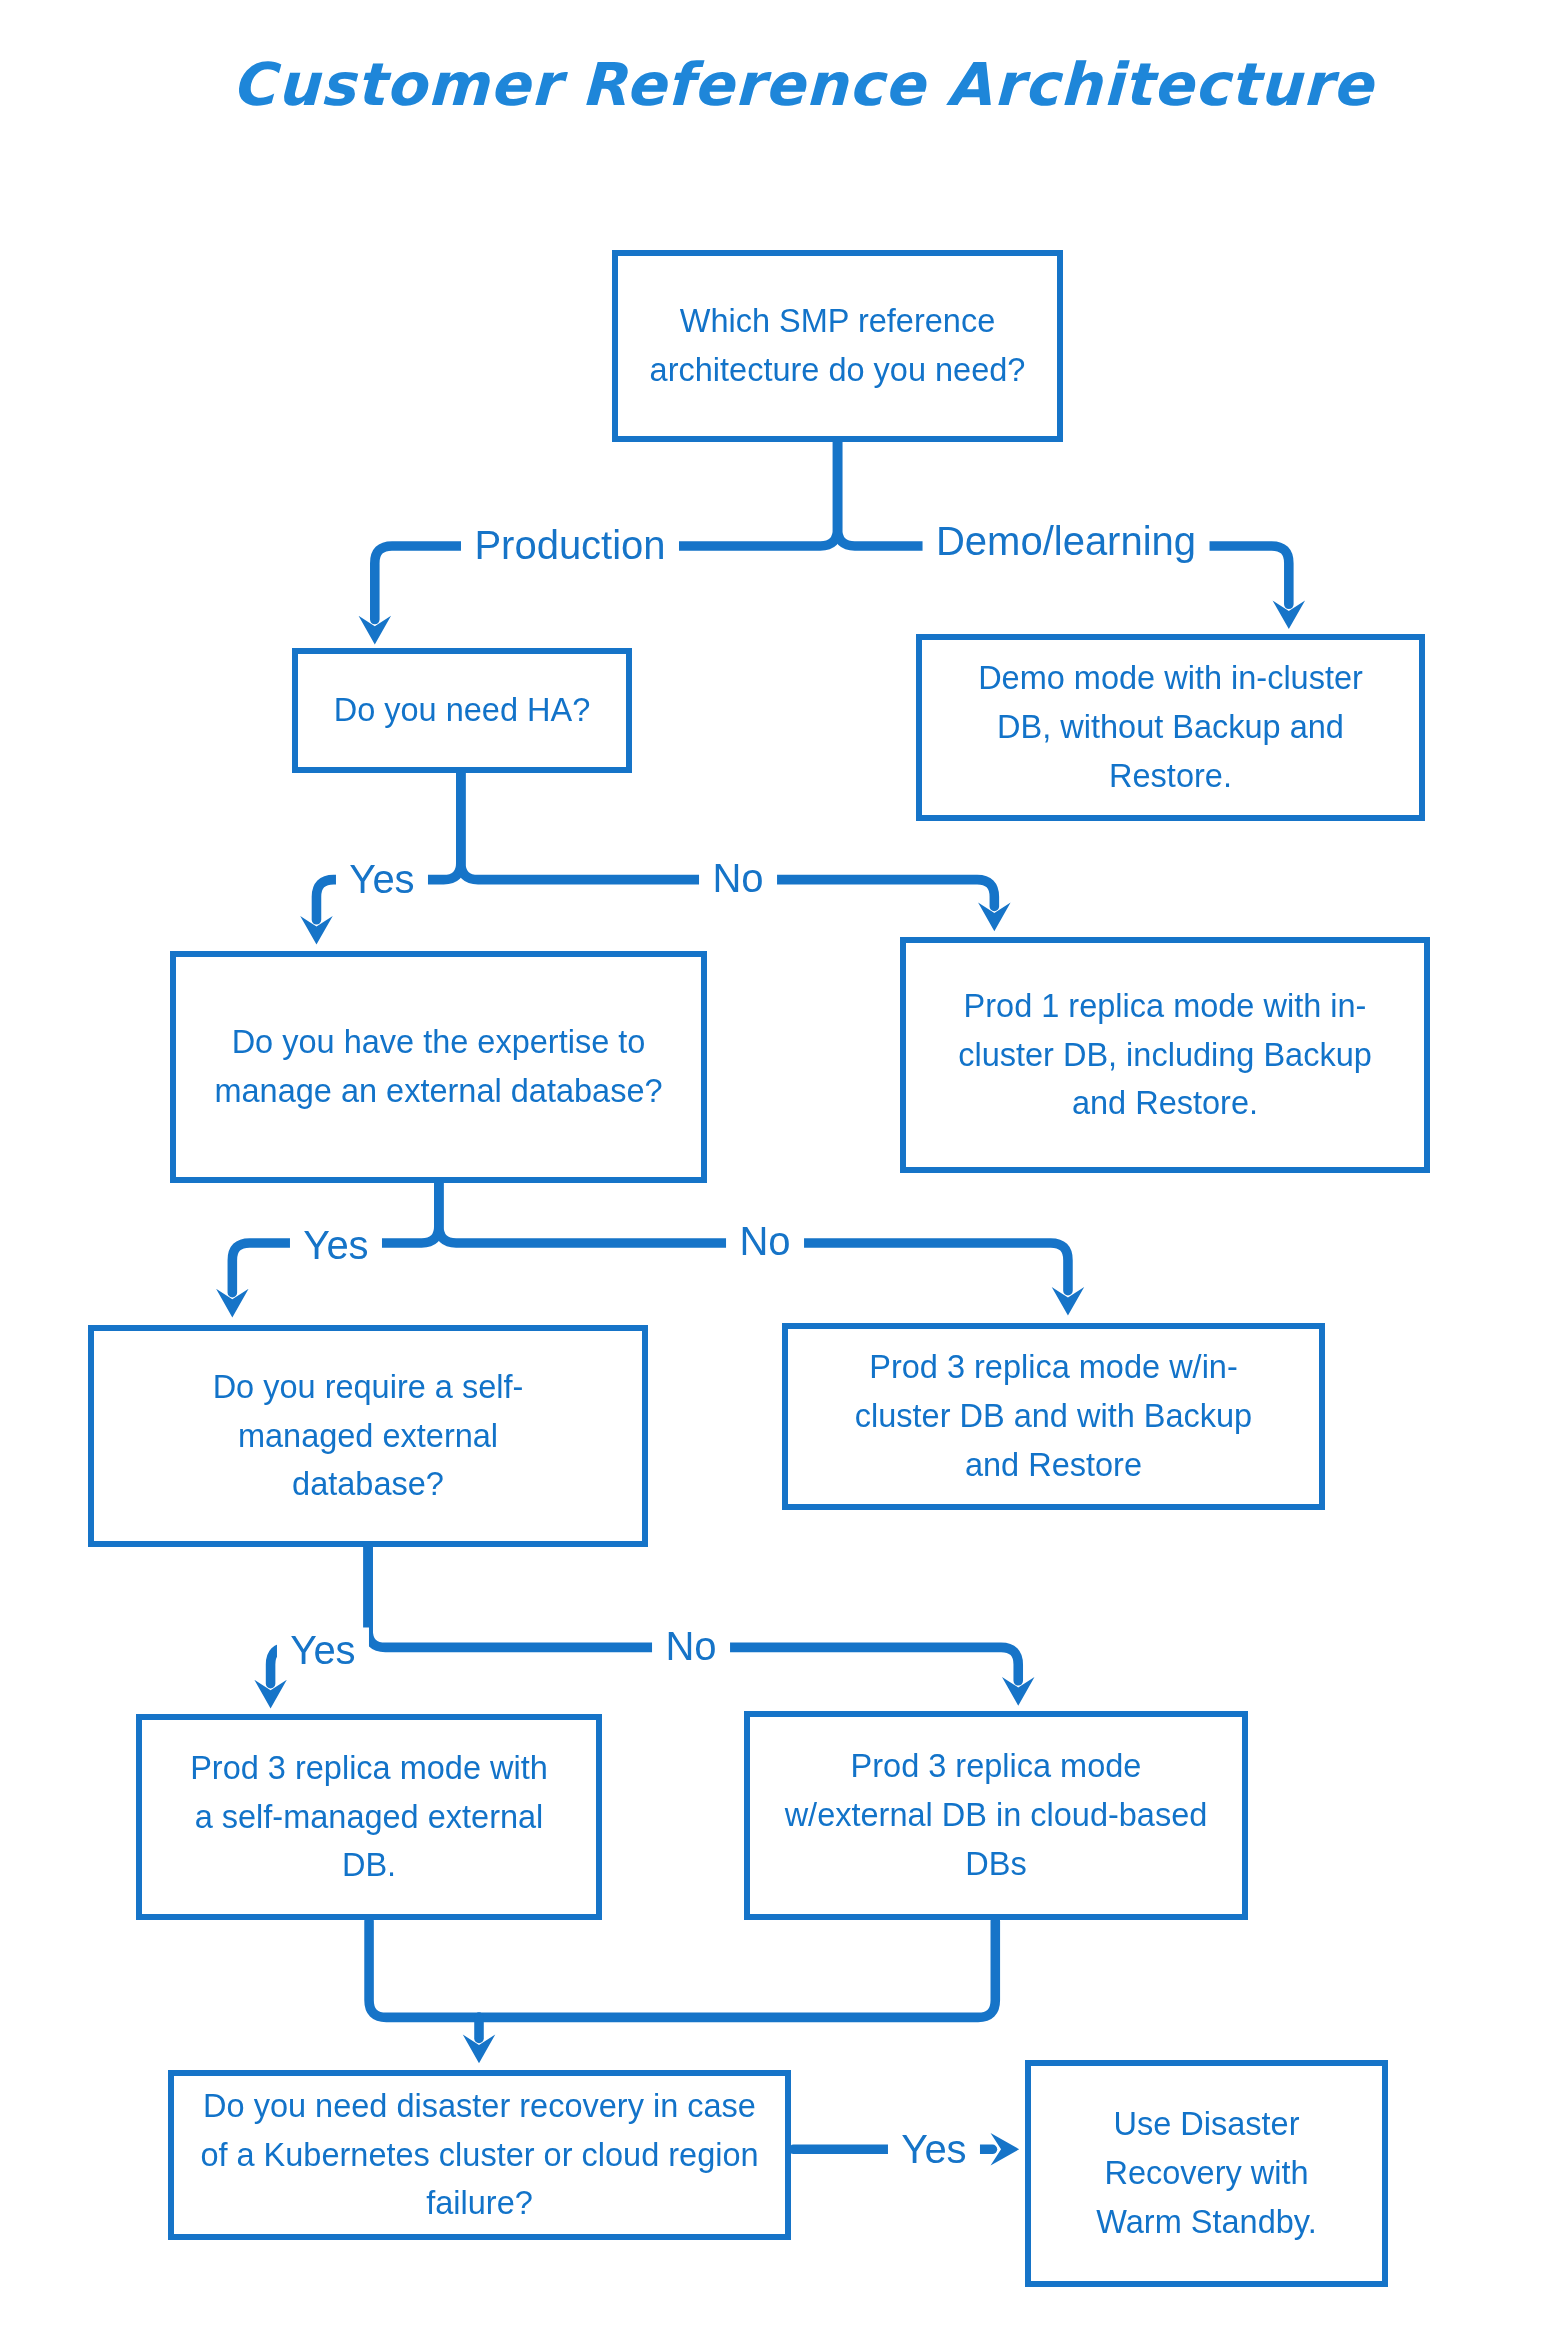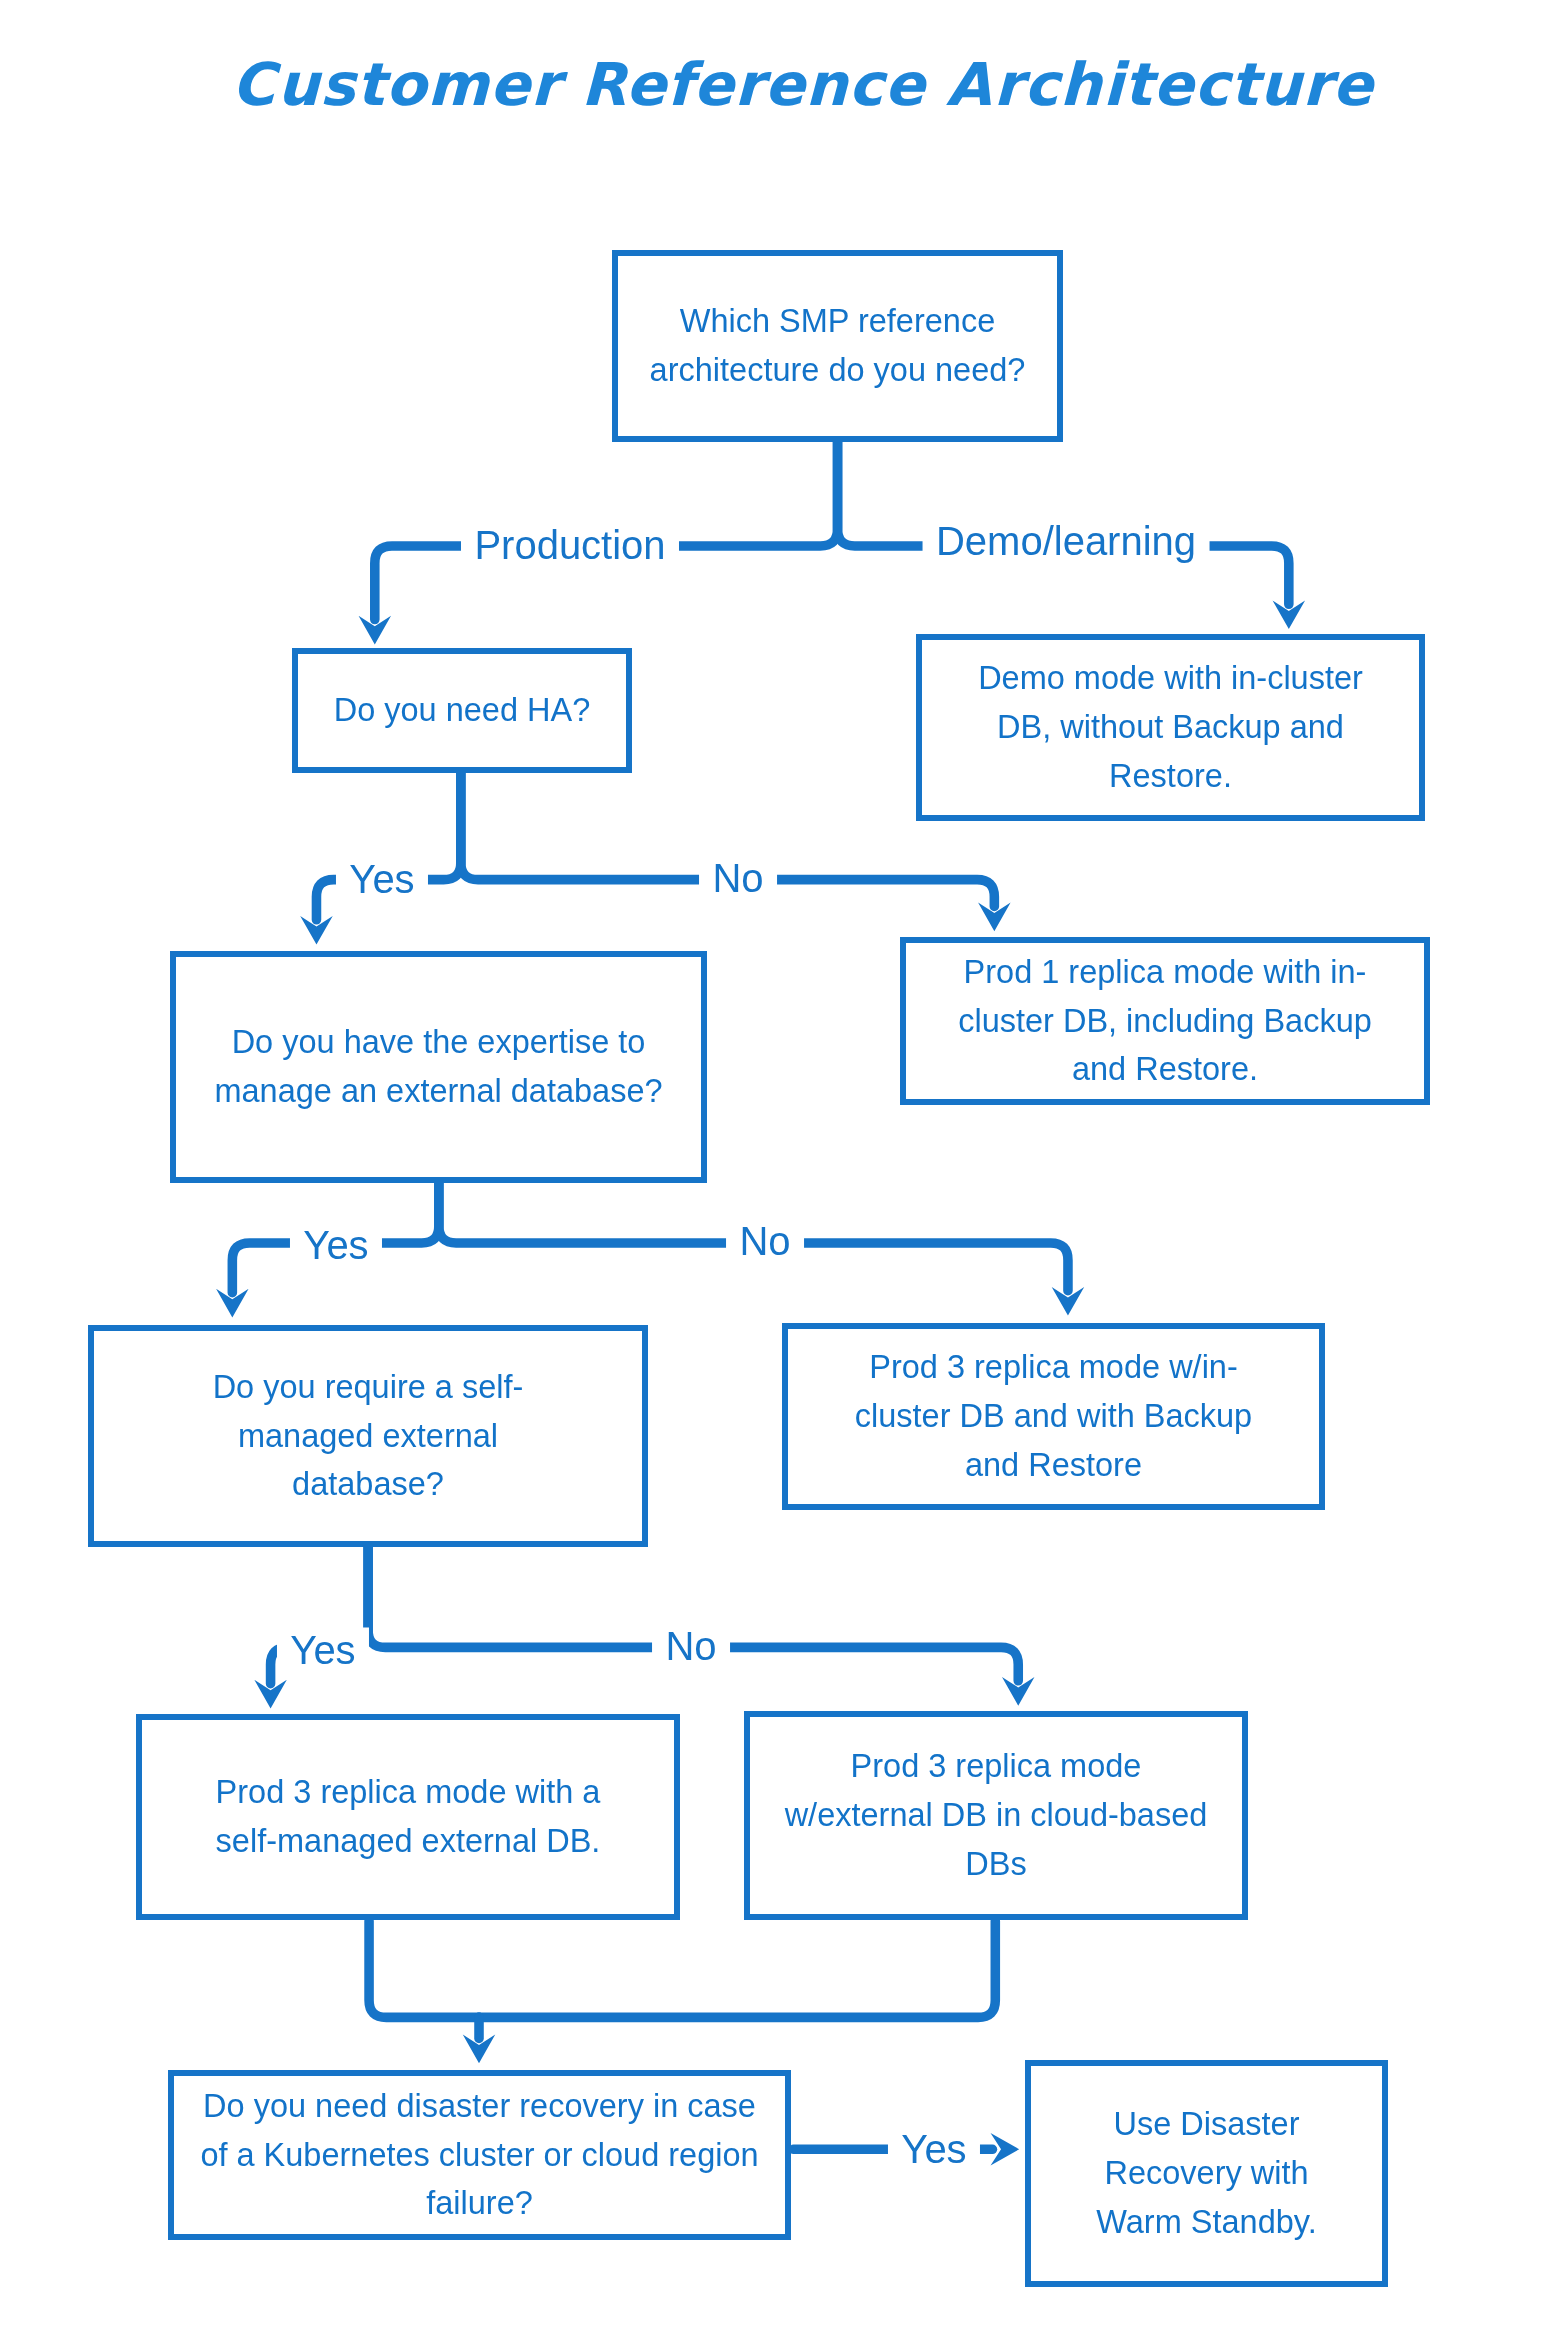--- a/index.html
+++ b/index.html
@@ -26,24 +26,24 @@
     position:absolute;box-sizing:border-box;background:#fff;
     border:6.7px solid var(--accent);color:var(--text);
     font-weight:normal;font-size:32.5px;line-height:1.5;text-align:center;
     display:flex;align-items:center;justify-content:center;
   }
   .node .inner{width:100%;}
   #q1{left:612px;top:250px;width:451px;height:192px;padding:0 21px;}
   #q2{left:292px;top:648px;width:340px;height:125px;padding:0 4px;}
   #r1{left:916px;top:634px;width:509px;height:187px;padding:16px 29px;}
   #q3{left:170px;top:951px;width:537px;height:232px;padding:0 38px;}
-  #r2{left:900px;top:937px;width:530px;height:168px;padding:0 49px;}
+  #r2{left:900px;top:937px;width:530px;height:236px;padding:0 49px;}
   #q4{left:88px;top:1325px;width:560px;height:222px;padding:0 67px;}
   #r3{left:782px;top:1323px;width:543px;height:187px;padding:0 57px;}
-  #r4{left:136px;top:1714px;width:544px;height:206px;padding:0 43px;}
+  #r4{left:136px;top:1714px;width:466px;height:206px;padding:0 43px;}
   #r5{left:744px;top:1711px;width:504px;height:209px;padding:0 33px;}
   #q5{left:168px;top:2070px;width:623px;height:170px;padding:0 24px;}
   #r6{left:1025px;top:2060px;width:363px;height:227px;padding:0 27px;}
   .edge-label{
     position:absolute;transform:translate(-50%,-50%);
     background:#fff;color:var(--accent);
     font-size:40px;font-weight:400;padding:0 13.4px;white-space:nowrap;
   }
   #lbl-production{left:570px;top:545px;}
   #lbl-demo{left:1066px;top:541px;}

